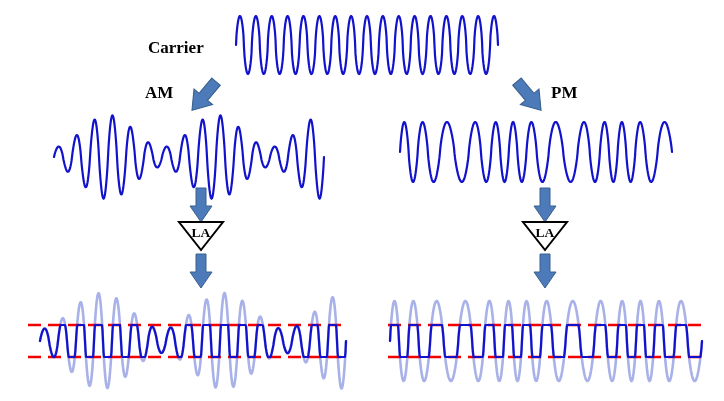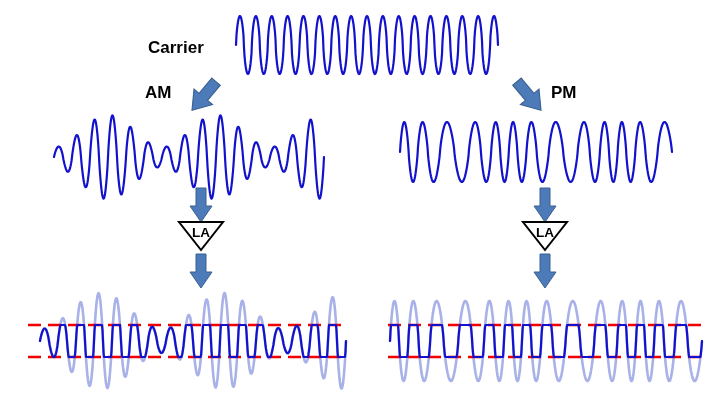--- a/index.html
+++ b/index.html
@@ -1,20 +1,20 @@
 <!DOCTYPE html>
 <html><head>
 <meta charset="utf-8">
 <style>
   html,body{margin:0;padding:0;background:#ffffff;}
   .stage{
     position:relative;
     width:724px;height:401px;
     background:#ffffff;
-    font-family:Liberation Sans, sans-serif;
+    font-family:Liberation Serif, serif;
     overflow:hidden;
   }
   svg{display:block;}
   path.wave{fill:none;stroke-linecap:round;stroke-linejoin:round;}
   line.clipline{stroke-dasharray:13 7;stroke-width:2.4;}
   text.big-label{font-size:17px;font-weight:bold;fill:#000000;}
   text.la-label{font-size:13.5px;font-weight:bold;fill:#000000;text-anchor:middle;}
   polygon.arrow{stroke-width:1;}
   polygon.limiter{stroke-width:2;}
 </style>

